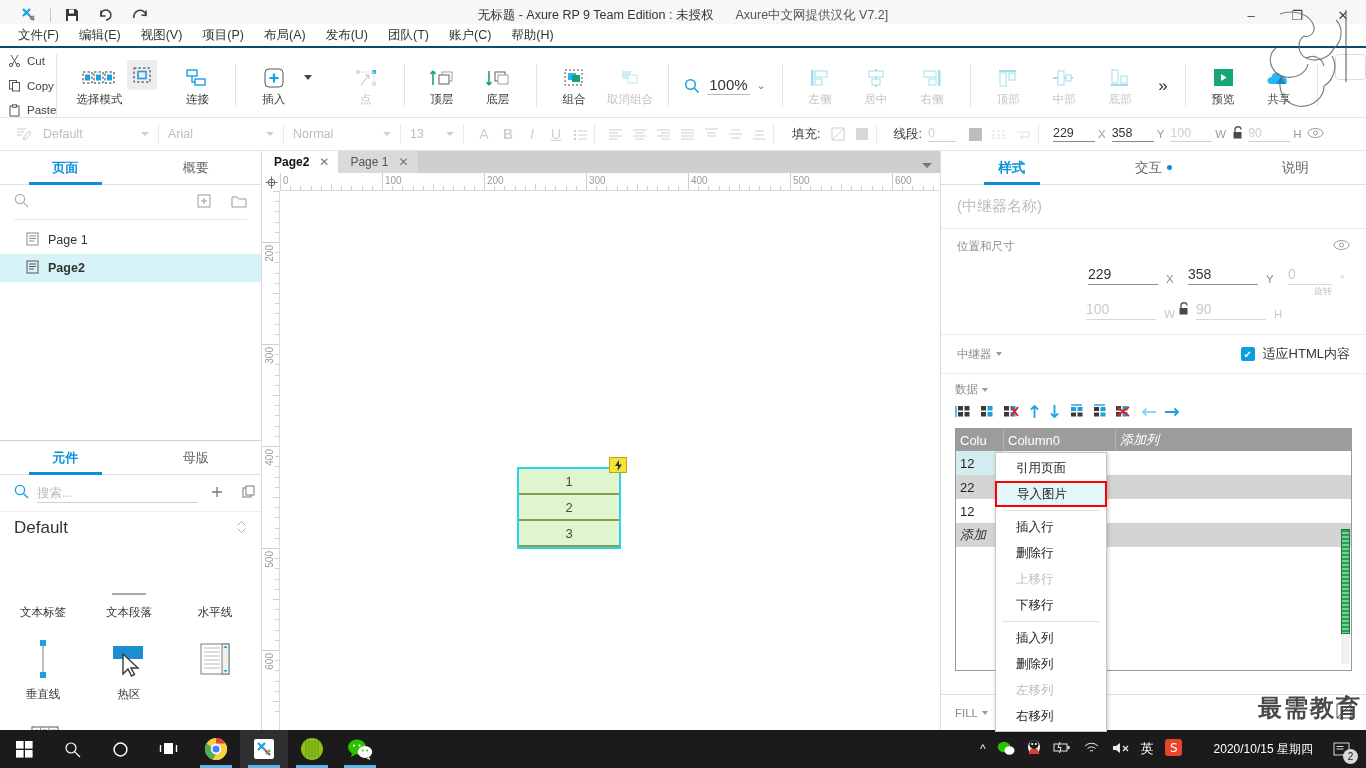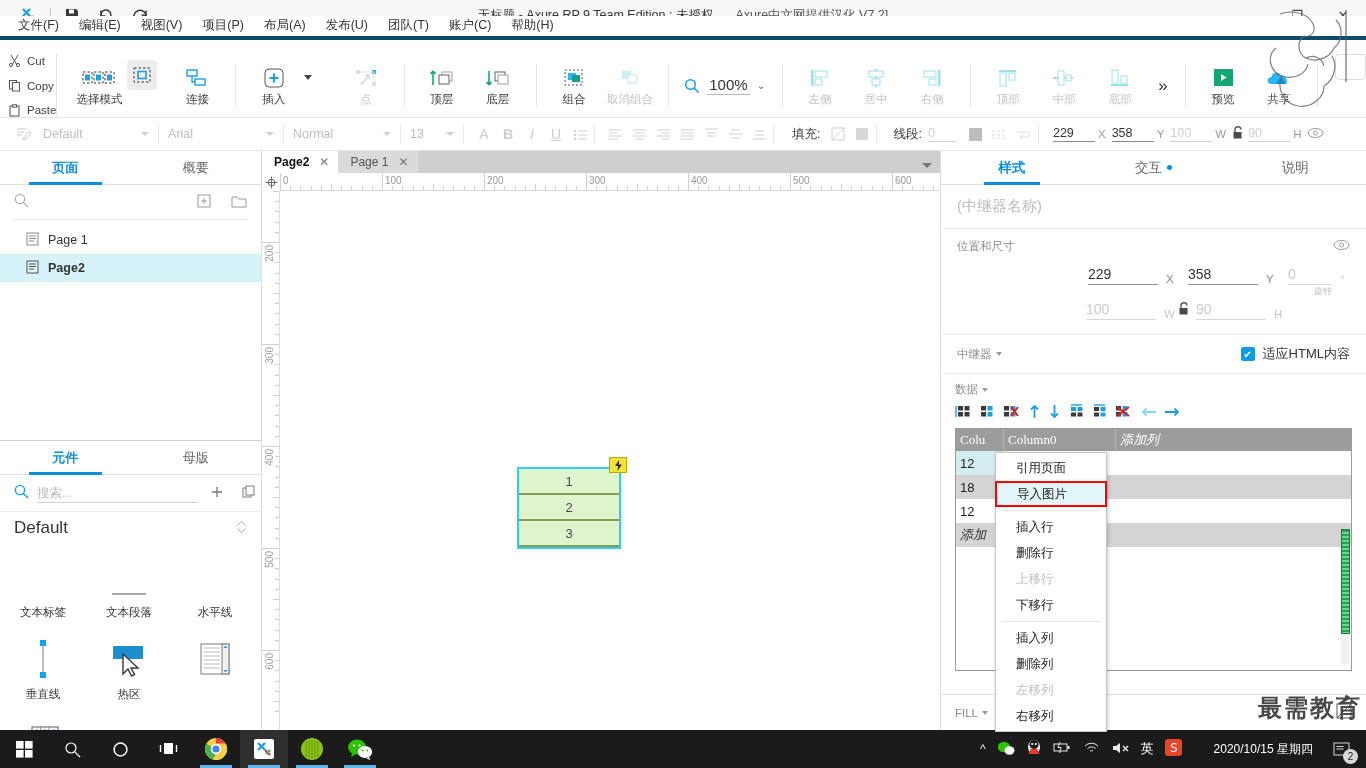--- a/index.html
+++ b/index.html
@@ -33,23 +33,23 @@
   .tb-title .t-main { color:#333; }
   .tb-title .t-sub { color:#555; margin-left:22px; }
   .win-btns {
     position:absolute; right:0; top:0; height:30px; display:flex; align-items:center;
   }
   .win-btn { width:46px; height:30px; display:flex; align-items:center; justify-content:center;
              font-size:13px; color:#444; }
 
   
   .menubar {
-    position:absolute; left:0; top:16px; width:1366px; height:24px;
+    position:absolute; left:0; top:24px; width:1366px; height:24px;
     background:#fff; display:flex; align-items:flex-end; padding-left:8px;
-    border-bottom:4px solid #0c4a6e;
+    border-bottom:2px solid #0c4a6e;
   }
   .menu-item { padding:2px 10px; font-size:12.5px; color:#333; }
 
   
   .toolbar {
     position:absolute; left:0; top:54px; width:1366px; height:64px;
     background:#fff; border-bottom:1px solid #e4e4e4;
     display:flex; align-items:stretch;
   }
   .clip-col {
@@ -191,21 +191,21 @@
          color:#fff; font-size:10px; border-radius:2px; }
   .sec-label { font-size:11.5px; color:#8a8a8a; }
   .tri { display:inline-block; width:0;height:0;border-left:3.5px solid transparent;border-right:3.5px solid transparent;border-top:4px solid #9a9a9a; margin-left:4px; vertical-align:middle;}
 
   .datasec { padding:8px 14px 0 14px; position:relative; }
   .dtoolbar { display:flex; align-items:center; gap:7px; height:24px; }
 
   .dtable { position:relative; margin-top:3px; border:1px solid #9a9a9a; height:243px; overflow:hidden; background:#fff; }
   .dt-head { display:flex; height:22px; background:#9c9c9c; }
   .dt-hcell { color:#fff; font-size:13px; display:flex; align-items:center; padding-left:4px;
-              border-right:1px solid #b5b5b5;font-family:Liberation Serif, serif; }
+              border-right:1px solid #b5b5b5; }
   .dt-hcell.add { font-style:italic; }
   .dt-row { display:flex; height:24px; }
   .dt-row.alt { background:#d4d4d4; }
   .dt-row.sel .dt-cell:first-child { background:#d3ecef; }
   .dt-cell { font-size:13px; color:#222; display:flex; align-items:center; padding-left:4px; }
   .dt-cell.add { font-style:italic; color:#333; }
   .dscroll { position:absolute; right:1px; top:100px; width:9px; height:135px; background:#f1f1f1; }
   .dscroll .thumb { position:absolute; left:0; top:0; width:9px; height:105px;
      background: repeating-linear-gradient(#2f9e54 0 2px,#6fd396 2px 4px); border:1px solid #1f7a3e;}
 
@@ -1162,21 +1162,21 @@
           <div class="dt-hcell" style="width:48px;">Colu</div>
           <div class="dt-hcell" style="width:112px;">Column0</div>
           <div class="dt-hcell add" style="width:230px;border-right:0;">添加列</div>
         </div>
         <div class="dt-row sel">
           <div class="dt-cell" style="width:48px;">12</div>
           <div class="dt-cell" style="width:112px;"></div>
           <div class="dt-cell" style="flex:1;"></div>
         </div>
         <div class="dt-row alt">
-          <div class="dt-cell" style="width:48px;">18</div>
+          <div class="dt-cell" style="width:48px;">22</div>
           <div class="dt-cell" style="width:112px;"></div>
           <div class="dt-cell" style="flex:1;"></div>
         </div>
         <div class="dt-row">
           <div class="dt-cell" style="width:48px;">12</div>
           <div class="dt-cell" style="width:112px;"></div>
           <div class="dt-cell" style="flex:1;"></div>
         </div>
         <div class="dt-row alt">
           <div class="dt-cell add" style="width:48px;">添加</div>

